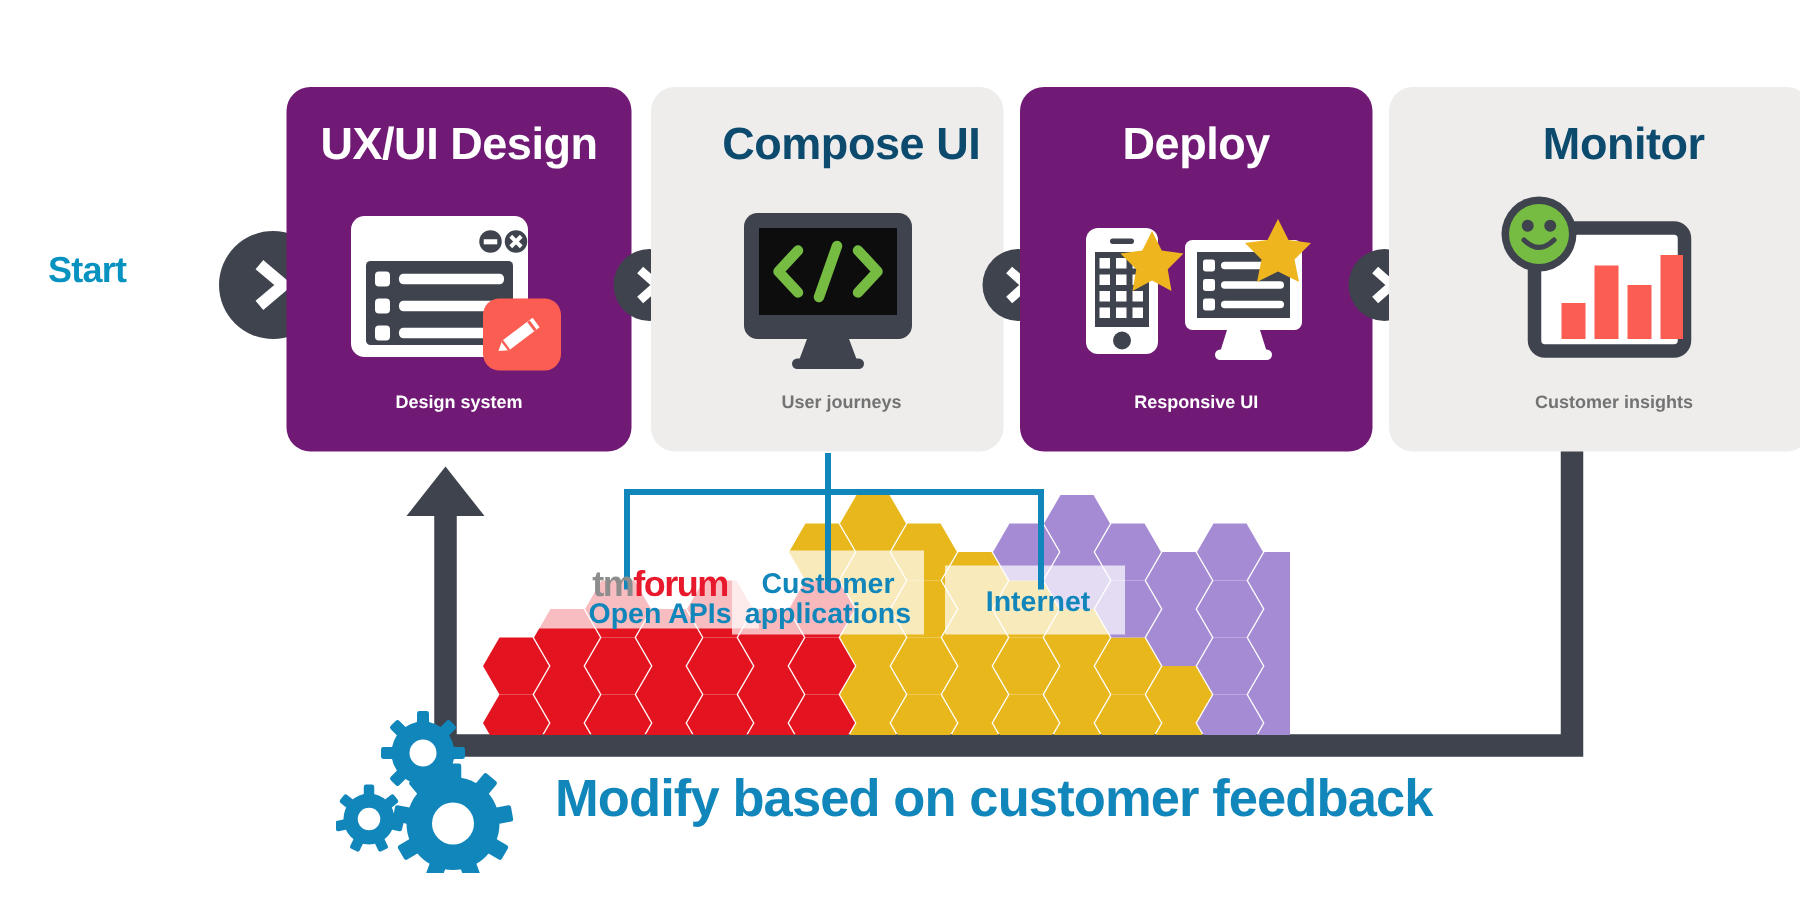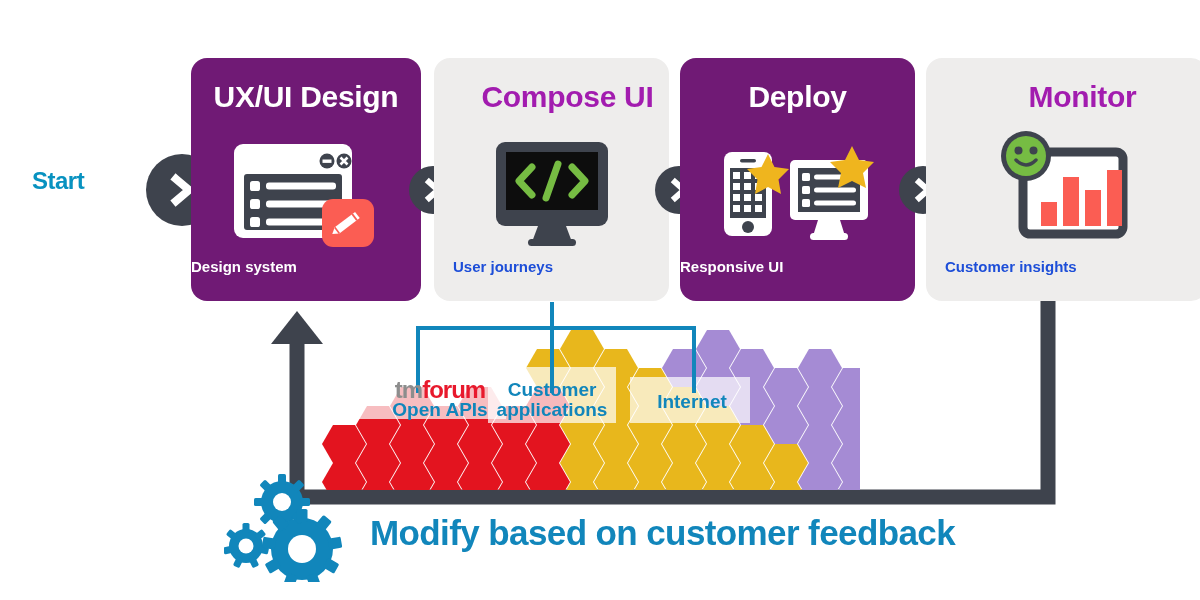--- a/index.html
+++ b/index.html
@@ -25,28 +25,29 @@
   .card.gray{background:#eeedec;}
   .card-title{
     position:absolute;left:0;right:0;top:24px;
     text-align:center;
     font-size:30px;
     font-weight:bold;
     letter-spacing:-0.3px;
     line-height:1;
   }
   .card.blue .card-title{color:#ffffff;}
-  .card.gray .card-title{color:#a21caf;padding-left:32px;}
+  .card.gray .card-title{color:#0c4a6e;padding-left:32px;}
   .card-sub{
     position:absolute;left:0;right:0;bottom:26px;
-    font-size:15px;
+    text-align:center;
+    font-size:12px;
     font-weight:bold;
   }
   .card.blue .card-sub{color:#ffffff;}
-  .card.gray .card-sub{color:#1d4ed8;margin-left:19px;}
+  .card.gray .card-sub{color:#737373;margin-left:19px;}
   .card-icon{
     position:absolute;left:0;right:0;top:76px;
     display:flex;align-items:center;justify-content:center;
     height:120px;
   }
 
   
   .start-label{
     position:absolute;left:32px;top:167px;
     font-size:24px;font-weight:bold;color:#0892c0;

